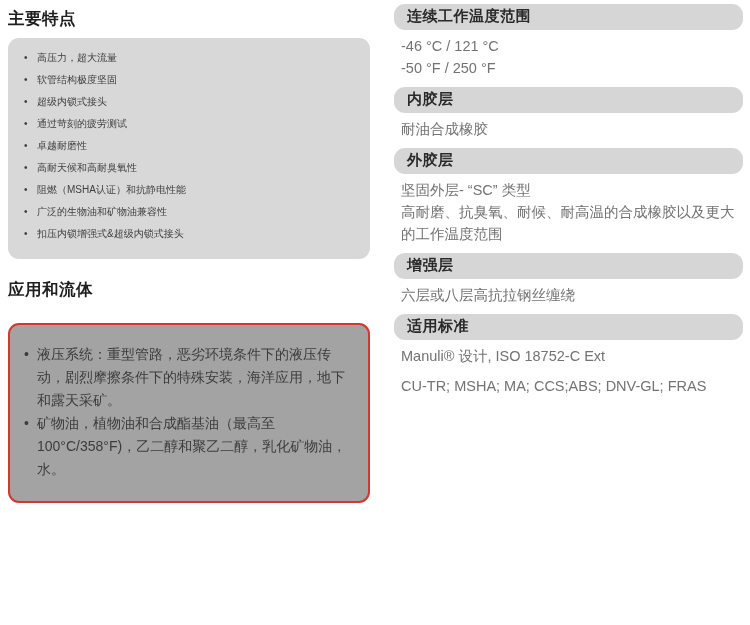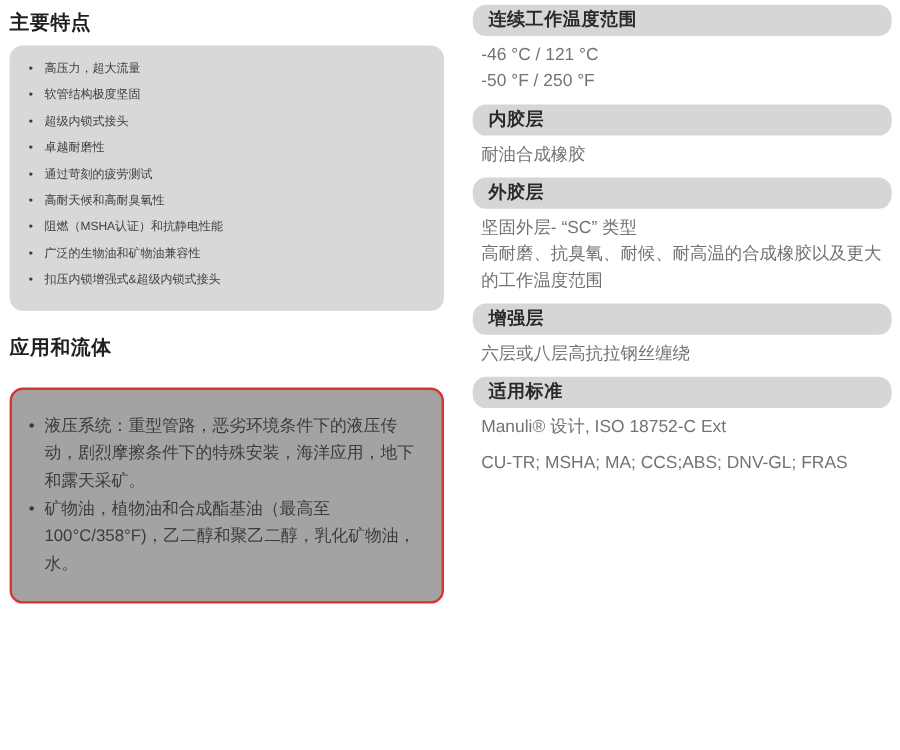--- a/index.html
+++ b/index.html
@@ -59,22 +59,22 @@
 
   <div class="left-col">
 
     <div class="section-heading">主要特点</div>
 
     <div class="features-panel">
       <ul>
         <li class="bullet-item">高压力，超大流量</li>
         <li class="bullet-item">软管结构极度坚固</li>
         <li class="bullet-item">超级内锁式接头</li>
+        <li class="bullet-item">通过苛刻的疲劳测试</li>
         <li class="bullet-item">卓越耐磨性</li>
-        <li class="bullet-item">通过苛刻的疲劳测试</li>
         <li class="bullet-item">高耐天候和高耐臭氧性</li>
         <li class="bullet-item">阻燃（MSHA认证）和抗静电性能</li>
         <li class="bullet-item">广泛的生物油和矿物油兼容性</li>
         <li class="bullet-item">扣压内锁增强式&amp;超级内锁式接头</li>
       </ul>
     </div>
 
     <div class="section-heading apps-heading">应用和流体</div>
 
     <div class="highlight-box">

